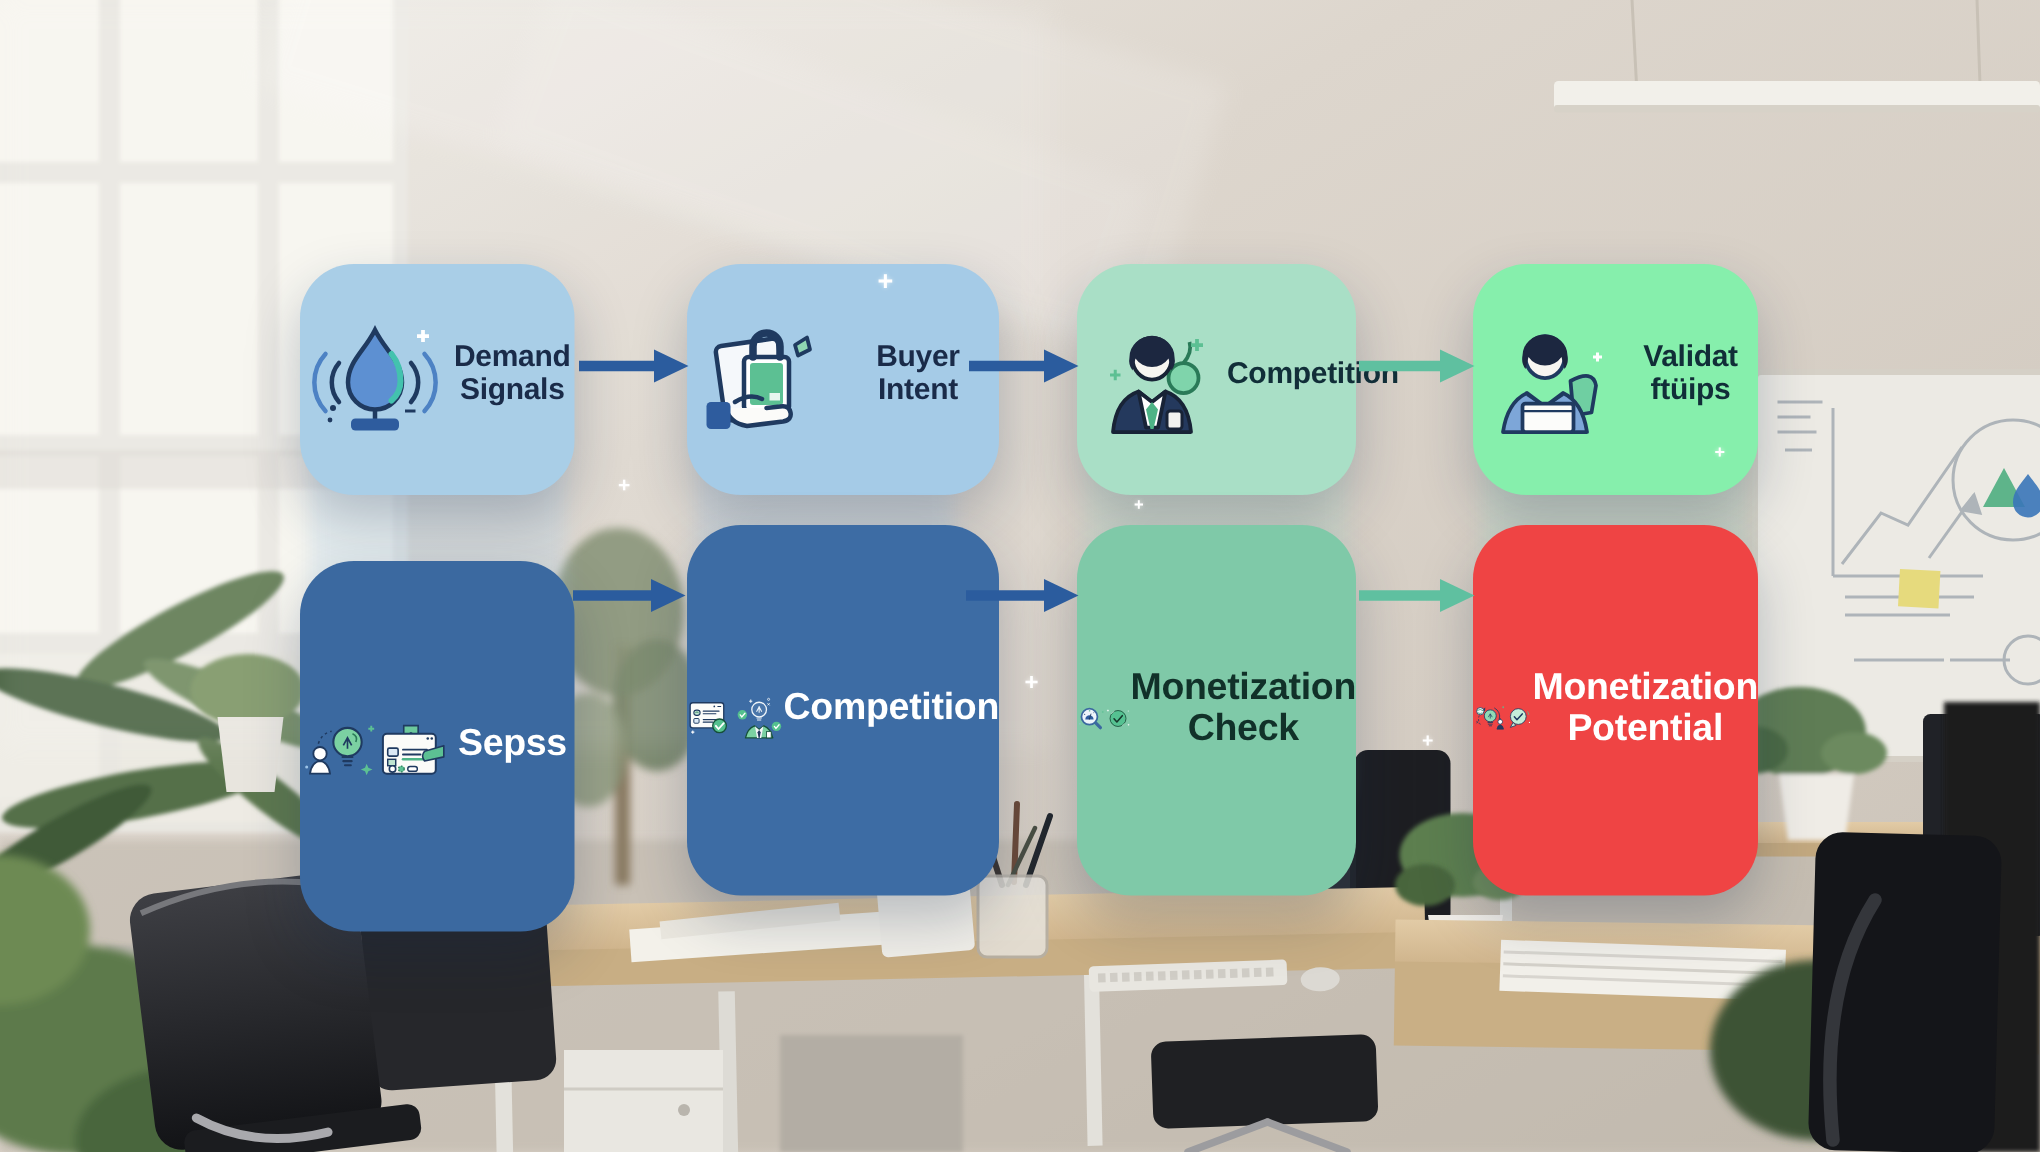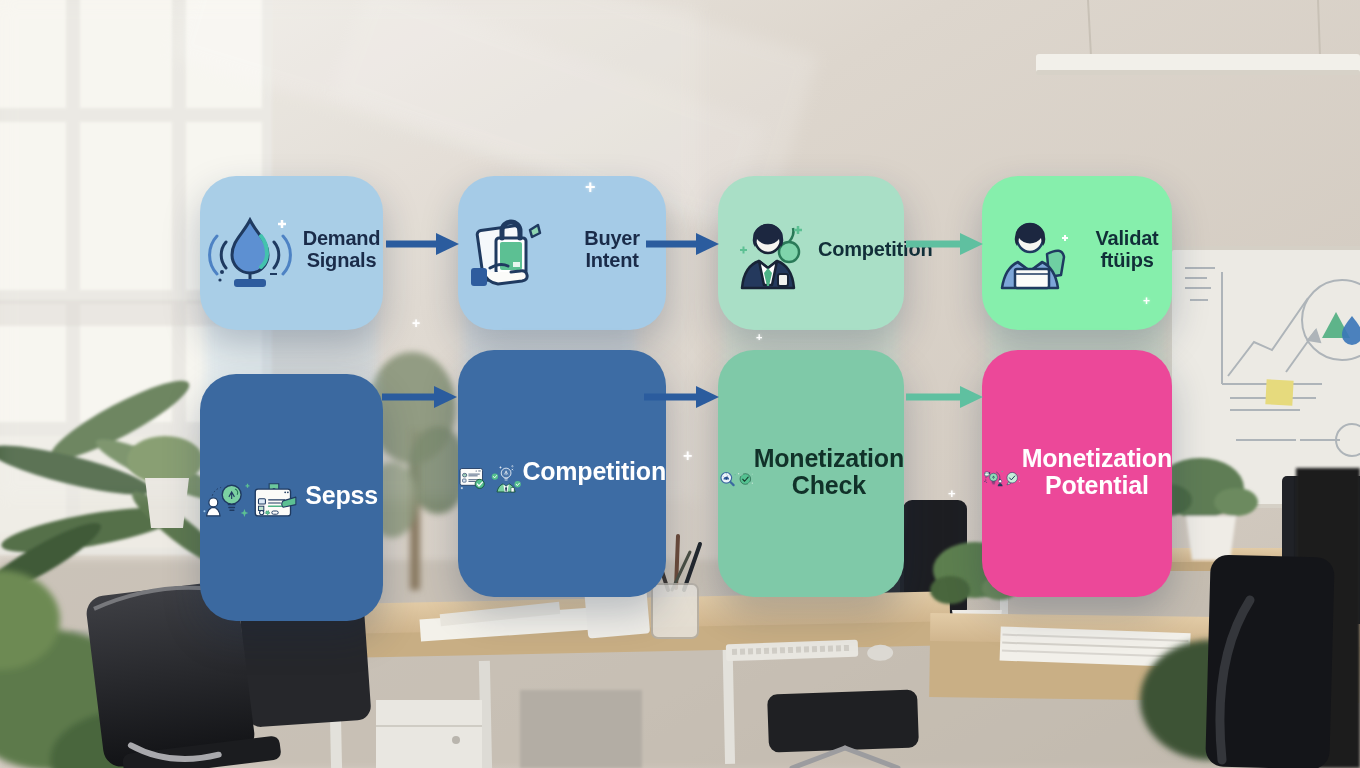--- a/index.html
+++ b/index.html
@@ -410,21 +410,21 @@
       <path d="M30 41 l10 11 19 -22" stroke="#16382c" stroke-width="5.5" fill="none" stroke-linecap="round" stroke-linejoin="round"></path>
       <path d="M20 24 a26 26 0 0 1 11 -9" stroke="#d9f4e6" stroke-width="2.5" fill="none"></path>
       <path d="M67 57 a26 26 0 0 1 -9 8" stroke="#d9f4e6" stroke-width="2" fill="none"></path>
       <path d="M5 12 h7 M8.5 8.5 v7" stroke="#ffffff" stroke-width="2.2"></path>
       <path d="M78 62 h6 M81 59 v6" stroke="#ffffff" stroke-width="2"></path>
       <circle cx="80" cy="14" r="1.8" fill="#ffffff"></circle>
     </svg>
     <div class="label">Monetization Check</div>
   </div>
 
-  <div class="card r2 c4" style="background-color: #ec4899; color: rgb(255, 255, 255);">
+  <div class="card r2 c4" style="background-color: #ef4444; color: rgb(255, 255, 255);">
     <svg width="104" height="82" viewBox="0 0 96 80">
       <path d="M22 58 a34 30 0 0 1 8 -40" stroke="#1f3a60" stroke-width="2.5" fill="none" stroke-dasharray="6 5"></path>
       <path d="M28 14 l9 -7 -1 11 Z" fill="#1f3a60"></path>
       <path d="M64 8 a34 30 0 0 1 15 34" stroke="#1f3a60" stroke-width="2.5" fill="none"></path>
       <path d="M82 38 l4 9 -10 -1 Z" fill="#1f3a60"></path>
       <circle cx="22" cy="18" r="11" fill="#f3f8f5" stroke="#1f3a60" stroke-width="2.5"></circle>
       <path d="M13 16 q9 -7 18 1 M15 23 q7 4 13 0" stroke="#3f9e7c" stroke-width="2.5" fill="none"></path>
       <circle cx="52" cy="32" r="18" fill="#8fdcb6" stroke="#1f3a60" stroke-width="2.5"></circle>
       <path d="M46 36 l6 -10 6 10 M52 26 v14" stroke="#1f3a60" stroke-width="2.2" fill="none"></path>
       <path d="M45 52 h14 M46 57 h12 M49 62 h7" stroke="#1f3a60" stroke-width="2.5" stroke-linecap="round"></path>

